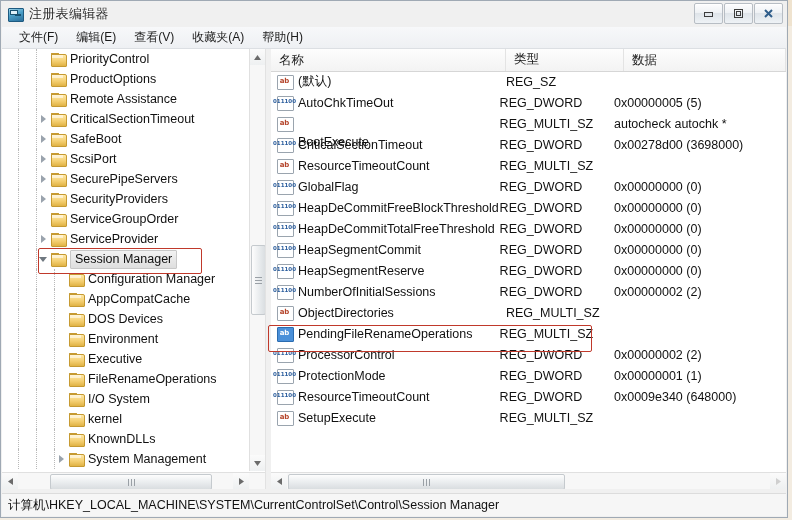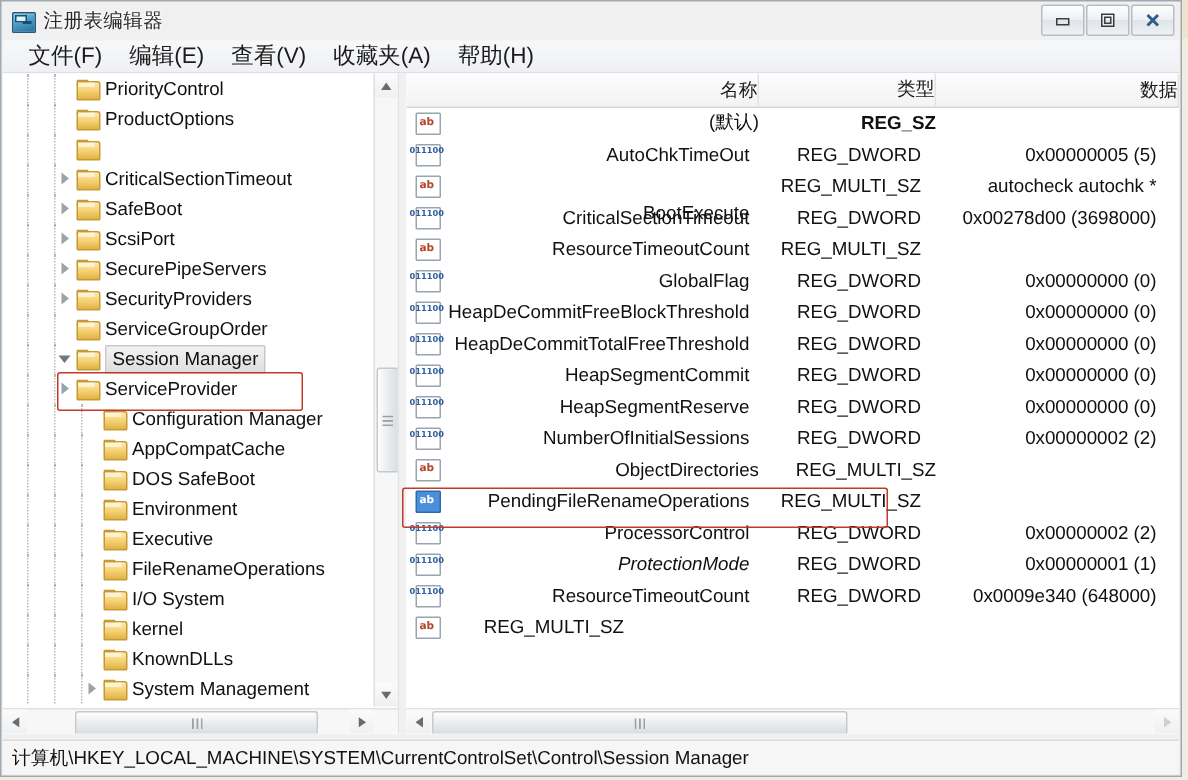--- a/index.html
+++ b/index.html
@@ -66,28 +66,27 @@
   .wbtn svg{display:block;}
 
   
   .menubar{
     position:absolute;left:1px;top:26px;width:784px;height:22px;
     background:linear-gradient(180deg,#f7f8fa 0%,#eef0f3 100%);
     border-bottom:1px solid #dcdfe3;
     display:flex;align-items:center;padding-left:8px;box-sizing:border-box;
   }
   .menu-item{
-    font-size:15px;color:#1b1b1b;padding:2px 9px;white-space:nowrap;cursor:default;
+    font-size:12px;color:#1b1b1b;padding:2px 9px;white-space:nowrap;cursor:default;
   }
 
   
   .panes{
     position:absolute;left:1px;top:48px;width:784px;height:440px;
     background:#ffffff;
-    text-align:right;
   }
 
   
   .tree-pane{
     position:absolute;left:0;top:0;width:264px;height:440px;
     background:#fff;box-sizing:border-box;
     border-right:1px solid #e2e2e2;
     overflow:hidden;
   }
   .tree-clip{
@@ -316,20 +315,21 @@
               <div class="tnode">
                 <span class="guide" style="left: 16px;"></span>
                 <span class="guide" style="left: 34px;"></span>
                 <span style="display: inline-block; width: 36px; flex: 0 0 auto;"></span>
                 <span class="exp"></span>
                 <span class="folder">
                   <span class="f-tab"></span>
                   <span class="f-back"></span>
                   <span class="f-shine"></span>
                 </span>
+                <span class="tlabel">Remote Assistance</span>
               </div>
               <div class="tnode">
                 <span class="guide" style="left: 16px;"></span>
                 <span class="guide" style="left: 34px;"></span>
                 <span style="display: inline-block; width: 36px; flex: 0 0 auto;"></span>
                 <span class="exp closed"></span>
                 <span class="folder">
                   <span class="f-tab"></span>
                   <span class="f-back"></span>
                   <span class="f-shine"></span>
@@ -389,47 +389,47 @@
                 <span class="guide" style="left: 34px;"></span>
                 <span style="display: inline-block; width: 36px; flex: 0 0 auto;"></span>
                 <span class="exp"></span>
                 <span class="folder">
                   <span class="f-tab"></span>
                   <span class="f-back"></span>
                   <span class="f-shine"></span>
                 </span>
                 <span class="tlabel">ServiceGroupOrder</span>
               </div>
+              <div class="tnode">
+                <span class="guide" style="left: 16px;"></span>
+                <span class="guide" style="left: 34px;"></span>
+                <span style="display: inline-block; width: 36px; flex: 0 0 auto;"></span>
+                <span class="exp closed"></span>
+                <span class="folder">
+                  <span class="f-tab"></span>
+                  <span class="f-back"></span>
+                  <span class="f-shine"></span>
+                </span>
+                <span class="tlabel">ServiceProvider</span>
+              </div>
               <div class="tnode selected">
                 <span class="guide" style="left: 16px;"></span>
                 <span class="guide" style="left: 34px;"></span>
                 <span style="display: inline-block; width: 36px; flex: 0 0 auto;"></span>
                 <span class="exp open"></span>
                 <span class="folder">
                   <span class="f-tab"></span>
                   <span class="f-back"></span>
                   <span class="f-shine"></span>
                 </span>
                 <span class="tlabel">Session Manager</span>
               </div>
               <div class="tnode">
                 <span class="guide" style="left: 16px;"></span>
                 <span class="guide" style="left: 34px;"></span>
-                <span style="display: inline-block; width: 36px; flex: 0 0 auto;"></span>
-                <span class="exp closed"></span>
-                <span class="folder">
-                  <span class="f-tab"></span>
-                  <span class="f-back"></span>
-                  <span class="f-shine"></span>
-                </span>
-                <span class="tlabel">ServiceProvider</span>
-              </div>
-              <div class="tnode">
-                <span class="guide" style="left: 16px;"></span>
-                <span class="guide" style="left: 34px;"></span>
                 <span class="guide" style="left: 52px;"></span>
                 <span style="display: inline-block; width: 54px; flex: 0 0 auto;"></span>
                 <span class="exp"></span>
                 <span class="folder">
                   <span class="f-tab"></span>
                   <span class="f-back"></span>
                   <span class="f-shine"></span>
                 </span>
                 <span class="tlabel">Configuration Manager</span>
               </div>
@@ -450,21 +450,21 @@
                 <span class="guide" style="left: 16px;"></span>
                 <span class="guide" style="left: 34px;"></span>
                 <span class="guide" style="left: 52px;"></span>
                 <span style="display: inline-block; width: 54px; flex: 0 0 auto;"></span>
                 <span class="exp"></span>
                 <span class="folder">
                   <span class="f-tab"></span>
                   <span class="f-back"></span>
                   <span class="f-shine"></span>
                 </span>
-                <span class="tlabel">DOS SafeBoot</span>
+                <span class="tlabel">DOS Devices</span>
               </div>
               <div class="tnode">
                 <span class="guide" style="left: 16px;"></span>
                 <span class="guide" style="left: 34px;"></span>
                 <span class="guide" style="left: 52px;"></span>
                 <span style="display: inline-block; width: 54px; flex: 0 0 auto;"></span>
                 <span class="exp"></span>
                 <span class="folder">
                   <span class="f-tab"></span>
                   <span class="f-back"></span>
@@ -594,21 +594,21 @@
             <div class="lhcell" style="width: 118px; font-family: Liberation Mono, monospace;">类型</div>
             <div class="lhcell" style="width: 162px;">数据</div>
           </div>
         <div class="rows" id="list-rows">
             <div class="lrow">
               <span class="vicon str">
                 <span class="pg"></span>
                 <span class="txt">ab</span>
               </span>
               <span class="cname" style="width: 208px;">(默认)</span>
-              <span class="ctype" style="width: 118px; font-weight: bold;">REG_SZ</span>
+              <span class="ctype" style="width: 118px;">REG_SZ</span>
             </div>
             <div class="lrow">
               <span class="vicon bin">
                 <span class="pg"></span>
                 <span class="txt">
                   <span>011</span>
                   <span>100</span>
                 </span>
               </span>
               <span class="cname" style="width: 208px;">AutoChkTimeOut</span>
@@ -747,41 +747,42 @@
               <span class="cdata" style="width: 162px;">0x00000002 (2)</span>
             </div>
             <div class="lrow">
               <span class="vicon bin">
                 <span class="pg"></span>
                 <span class="txt">
                   <span>011</span>
                   <span>100</span>
                 </span>
               </span>
-              <span class="cname" style="width: 208px; font-style: italic;">ProtectionMode</span>
+              <span class="cname" style="width: 208px;">ProtectionMode</span>
               <span class="ctype" style="width: 118px;">REG_DWORD</span>
               <span class="cdata" style="width: 162px;">0x00000001 (1)</span>
             </div>
             <div class="lrow">
               <span class="vicon bin">
                 <span class="pg"></span>
                 <span class="txt">
                   <span>011</span>
                   <span>100</span>
                 </span>
               </span>
               <span class="cname" style="width: 208px;">ResourceTimeoutCount</span>
               <span class="ctype" style="width: 118px;">REG_DWORD</span>
               <span class="cdata" style="width: 162px;">0x0009e340 (648000)</span>
             </div>
             <div class="lrow">
               <span class="vicon str">
                 <span class="pg"></span>
                 <span class="txt">ab</span>
               </span>
+              <span class="cname" style="width: 208px;">SetupExecute</span>
               <span class="ctype" style="width: 118px;">REG_MULTI_SZ</span>
               <span class="cdata" style="width: 162px;"></span>
             </div>
           </div>
 
         <div class="hscroll" style="left:0;width:515px;">
           <div class="hs-arrow left">
             <svg width="5" height="7" viewBox="0 0 5 7">
                 <path d="M0 3.5 L5 0 L5 7 Z" fill="#6b6b6b"></path>
               </svg>

